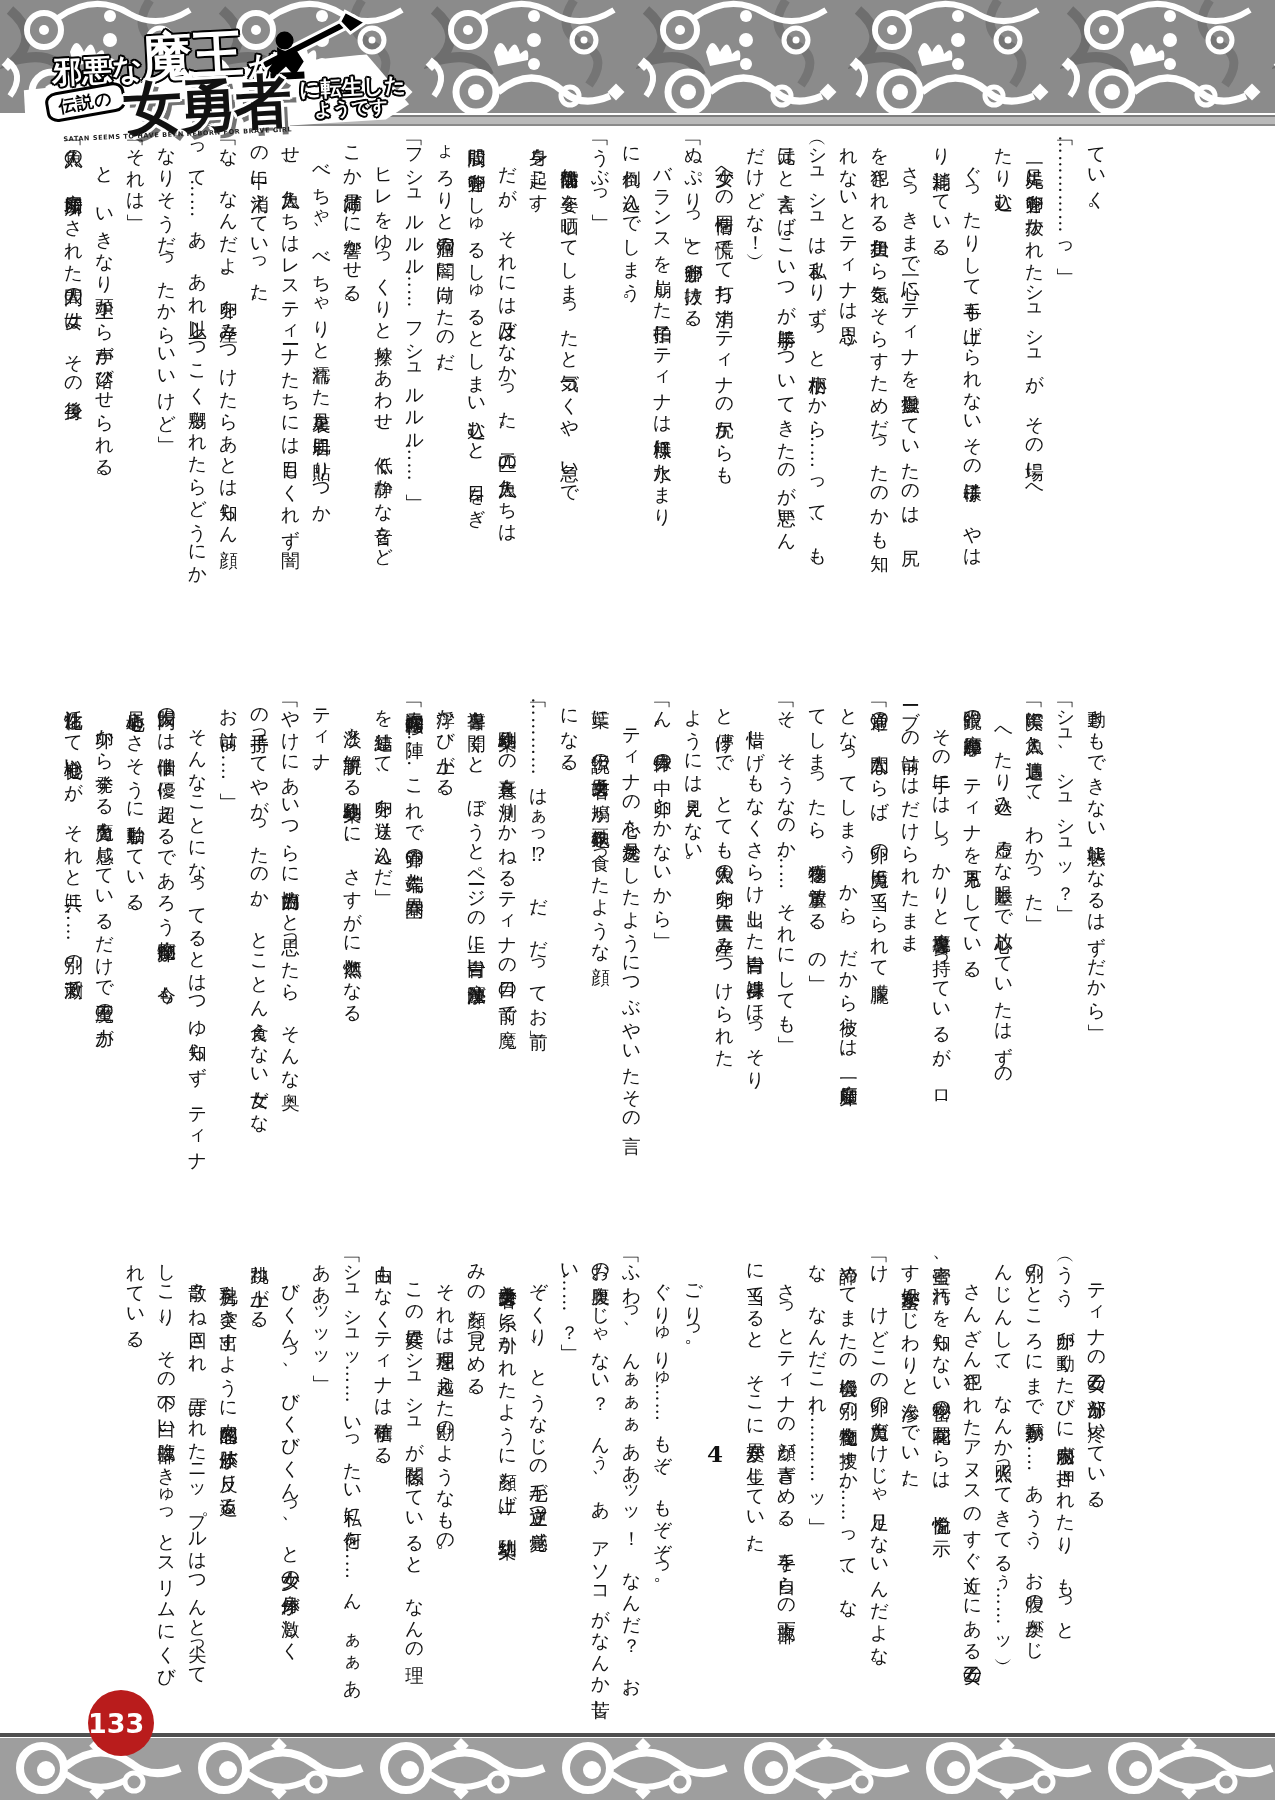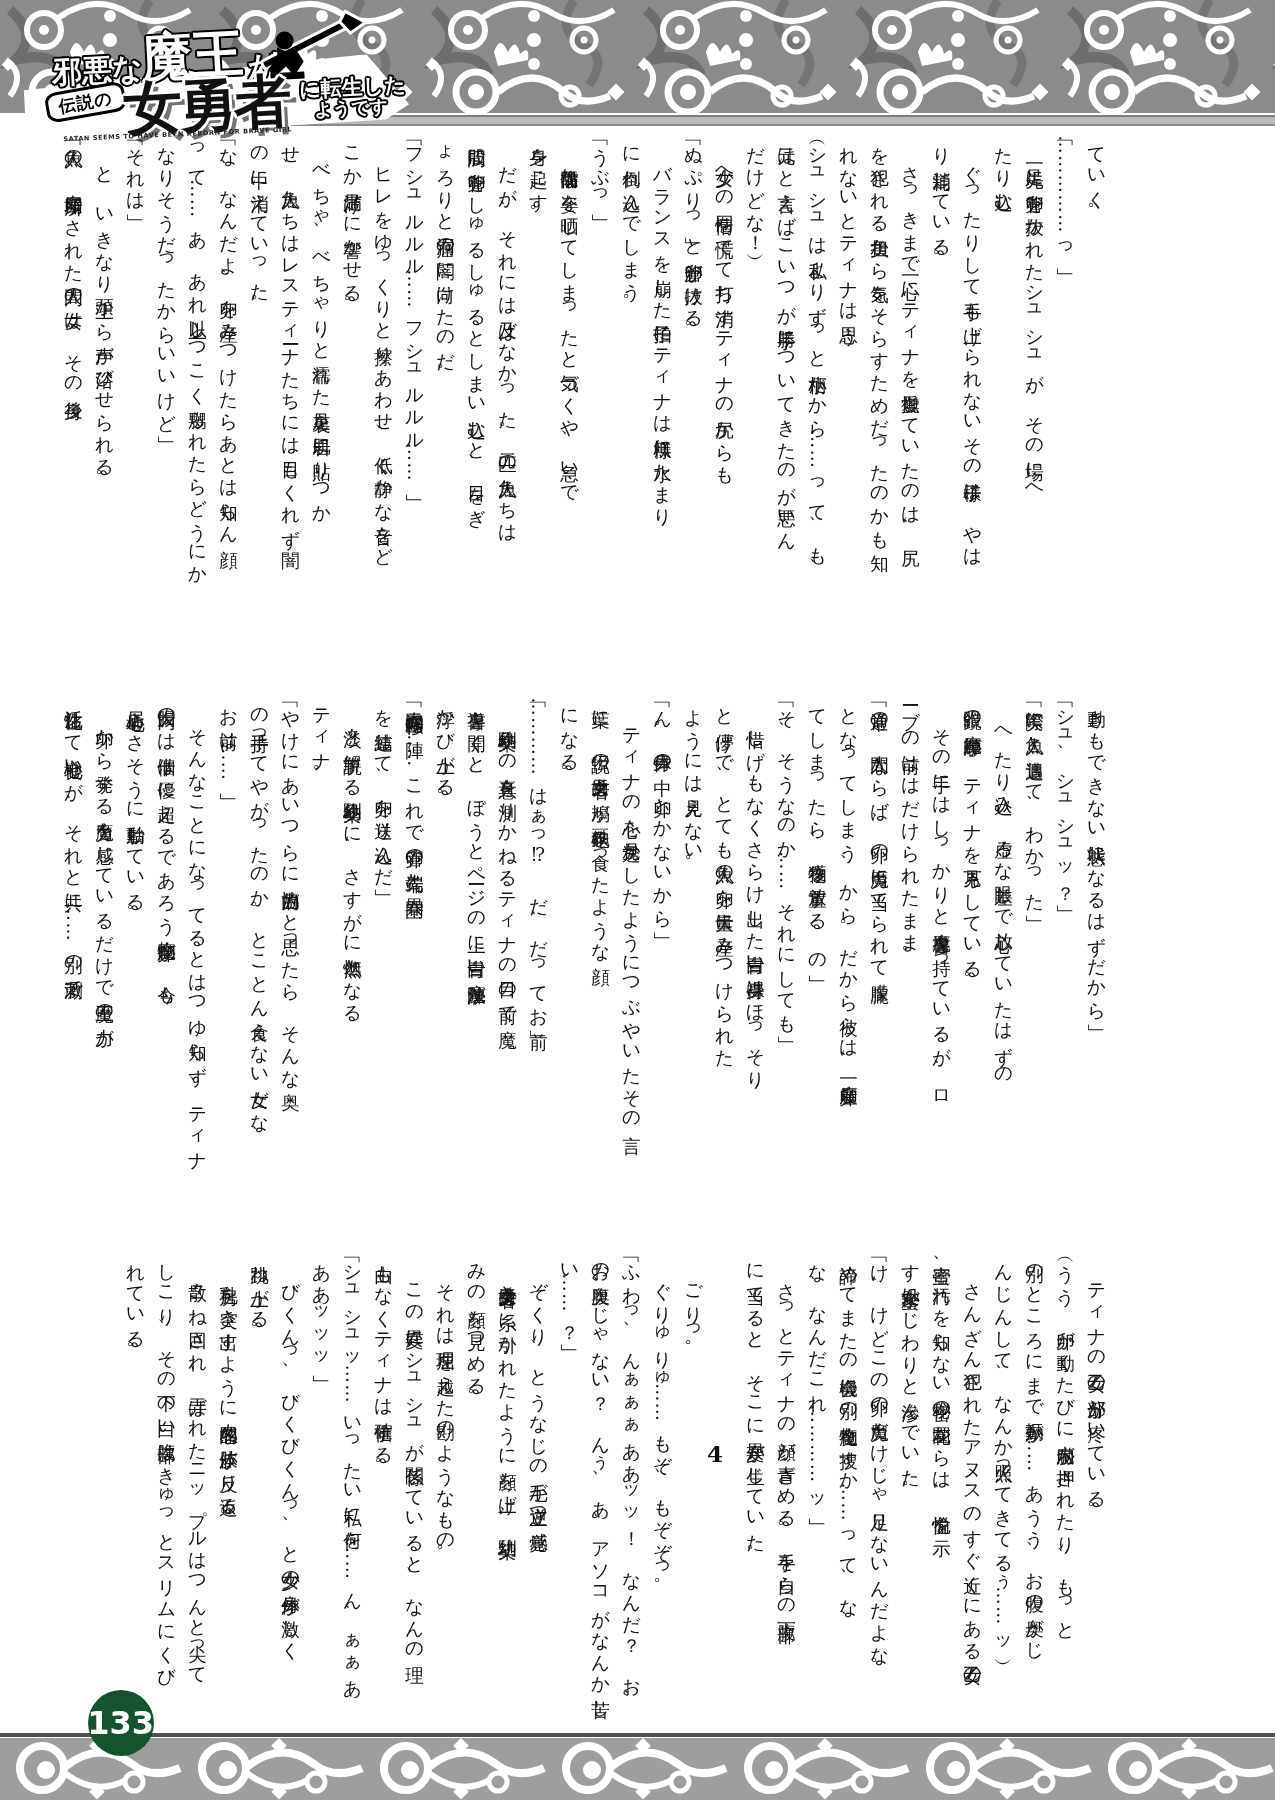--- a/index.html
+++ b/index.html
@@ -36,22 +36,22 @@
         flex-direction:row-reverse;justify-content:flex-start;}
   .tier-1{top:134px;} .tier-2{top:696px;} .tier-3{top:1251px;}
   .tcol{writing-mode:vertical-rl;text-orientation:mixed;width:31px;height:478px;
         font-size:18.5px;letter-spacing:1.2px;line-height:31px;text-align:left;
         font-family:"DejaVu Serif","Liberation Serif",serif;color:#141414;}
   .section-num{position:absolute;left:702px;top:1440px;width:26px;text-align:center;
         font-size:23px;font-weight:bold;color:#111;
         font-family:"DejaVu Serif","Liberation Serif",serif;}
   
   .pagenum{position:absolute;left:88px;top:1690px;width:66px;height:66px;border-radius:50%;
-        background:#14532d;color:#fff;font-family:"DejaVu Sans","Liberation Sans",sans-serif;
-        font-size:32px;font-weight:bold;display:flex;align-items:center;justify-content:flex-end;
+        background:#b91c1c;color:#fff;font-family:"DejaVu Sans","Liberation Sans",sans-serif;
+        font-size:27px;font-weight:bold;display:flex;align-items:center;justify-content:flex-start;
         z-index:6;letter-spacing:0;}
 </style>
 </head>
 <body>
 
 <div class="page">
 
   <div class="band-top">
     <svg width="1275" height="113">
       <defs>

